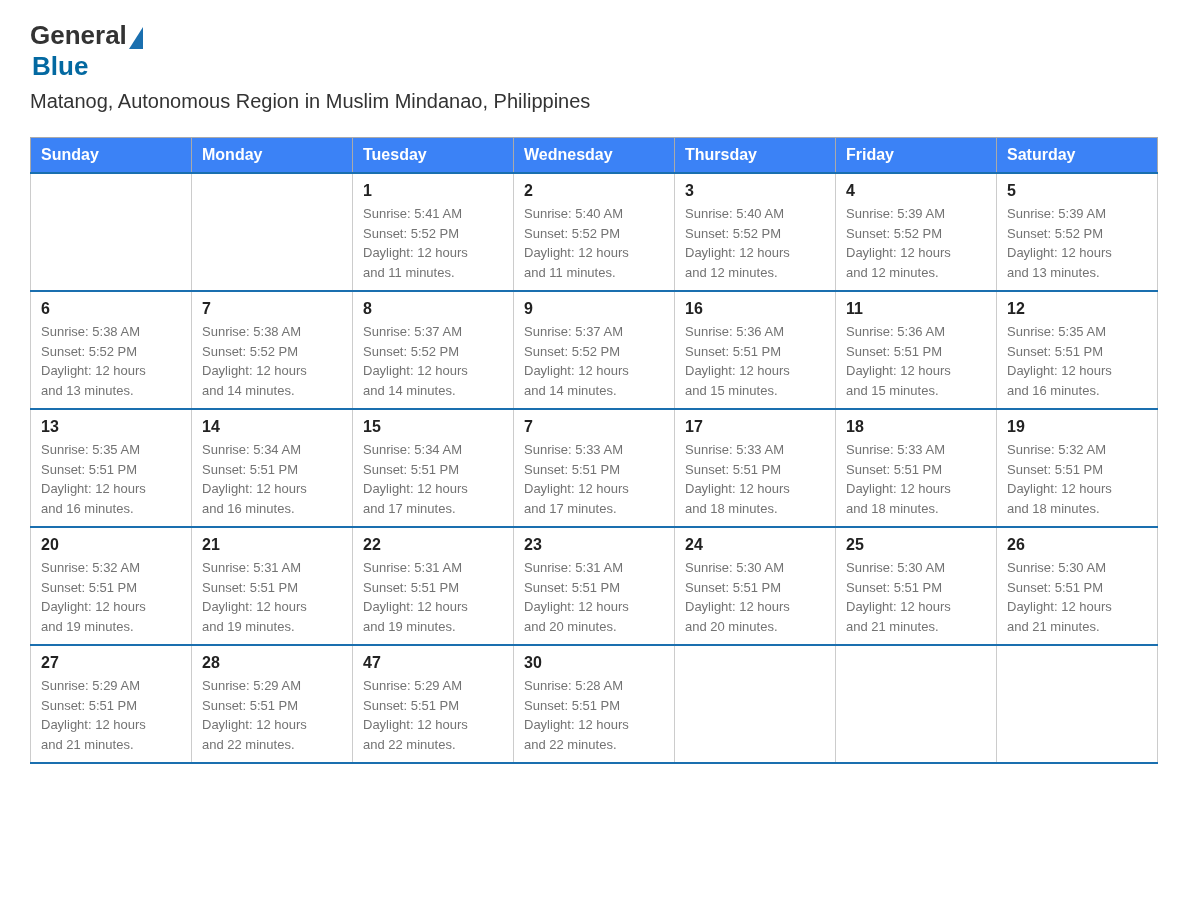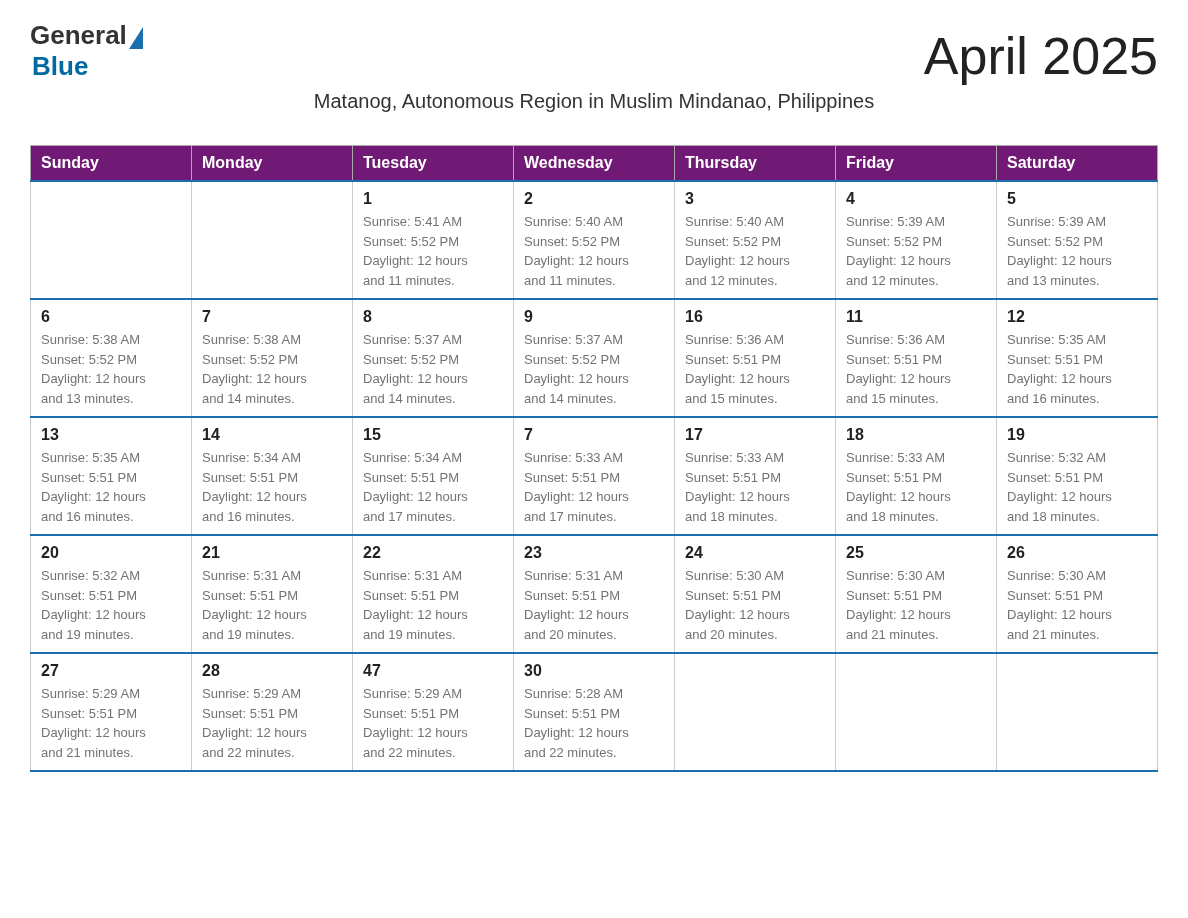--- a/index.html
+++ b/index.html
@@ -6,21 +6,21 @@
     body {
       font-family: Arial, sans-serif;
       background: #fff;
       color: #222;
       width: 1188px;
       min-height: 918px;
       padding: 20px 30px;
     }
     .header-row {
       display: flex;
-      align-items: flex-end;
+      align-items: flex-start;
       justify-content: space-between;
       margin-bottom: 8px;
     }
     .logo-text-general {
       font-size: 26px;
       font-weight: bold;
       color: #333;
     }
     .logo-triangle {
       width: 0;
@@ -30,32 +30,32 @@
       margin-left: 2px;
       margin-top: 4px;
     }
     .month-title {
       font-size: 52px;
       font-weight: normal;
       color: #222;
       line-height: 1;
     }
     .subtitle {
-      text-align: center;
+      text-align: left;
       font-size: 20px;
       color: #333;
-      margin-bottom: 32px;
+      margin-bottom: 24px;
     }
     .calendar {
       width: 100%;
       border-collapse: collapse;
       border: 1px solid #aaa;
     }
     .calendar th {
-      background: #701a75;
+      background: #3b82f6;
       color: #fff;
       font-size: 16px;
       font-weight: bold;
       padding: 8px 10px;
       text-align: left;
       border: 1px solid #aaa;
     }
     .calendar td {
       vertical-align: top;
       border: 1px solid #ccc;
@@ -103,21 +103,20 @@
 <body>
 
 <div class="header-row">
   <div class="logo-wrap">
     <div class="logo-line1">
       <span class="logo-text-general">General</span>
       <div class="logo-triangle"></div>
     </div>
     <div class="logo-line2">Blue</div>
   </div>
-  <div class="month-title">April 2025</div>
 </div>
 
 <div class="subtitle">Matanog, Autonomous Region in Muslim Mindanao, Philippines</div>
 
 <table class="calendar">
   <thead>
     <tr>
       <th>Sunday</th>
       <th>Monday</th>
       <th>Tuesday</th>

